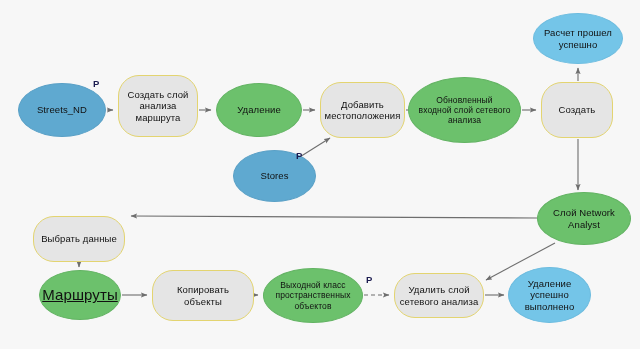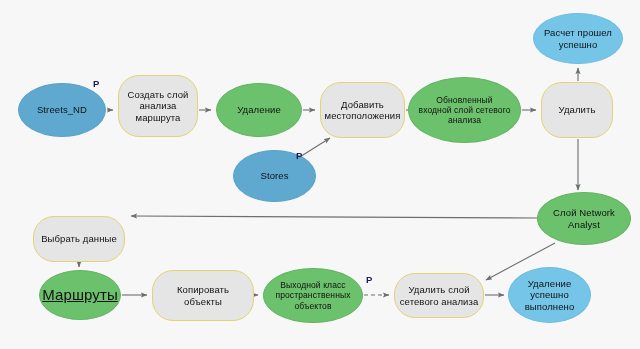--- a/index.html
+++ b/index.html
@@ -100,21 +100,21 @@
       <div class="node tool" style="left: 118px; top: 75px; width: 80px; height: 62px; font-size: 9.5px;">Создать слой
 анализа
 маршрута</div>
       <div class="node data-out" style="left: 216px; top: 83px; width: 86px; height: 54px; font-size: 9.5px;">Удаление</div>
       <div class="node data-in" style="left: 233px; top: 150px; width: 83px; height: 52px; font-size: 9.5px;">Stores</div>
       <div class="node tool" style="left: 320px; top: 82px; width: 85px; height: 56px; font-size: 9.5px;">Добавить
 местоположения</div>
       <div class="node data-out" style="left: 408px; top: 77px; width: 113px; height: 66px; font-size: 8.5px;">Обновленный
 входной слой сетевого
 анализа</div>
-      <div class="node tool" style="left: 541px; top: 82px; width: 72px; height: 56px; font-size: 9.5px;">Удалить</div>
+      <div class="node tool" style="left: 541px; top: 82px; width: 72px; height: 56px; font-size: 9.5px;">Создать</div>
       <div class="node msg" style="left: 533px; top: 13px; width: 90px; height: 51px; font-size: 9.5px;">Расчет прошел
 успешно</div>
       <div class="node data-out" style="left: 537px; top: 192px; width: 94px; height: 53px; font-size: 9.5px;">Слой Network
 Analyst</div>
       <div class="node tool" style="left: 33px; top: 192px; width: 92px; height: 46px; font-size: 9.5px; margin-top: 24px;">Выбрать данные</div>
       <div class="node data-out" style="left: 39px; top: 270px; width: 82px; height: 50px; font-size: 15px; text-decoration: underline;">Маршруты</div>
       <div class="node tool" style="left: 152px; top: 270px; width: 102px; height: 51px; font-size: 9.5px;">Копировать
 объекты</div>
       <div class="node data-out" style="left: 263px; top: 268px; width: 100px; height: 55px; font-size: 8.5px;">Выходной класс
 пространственных

